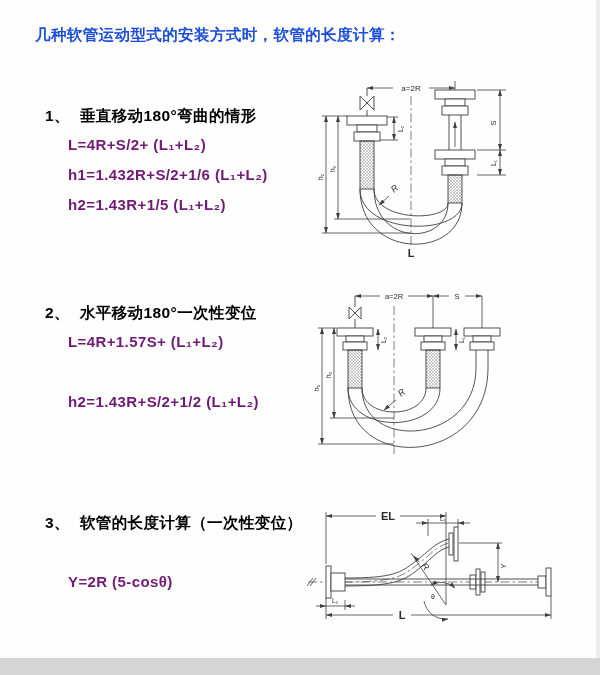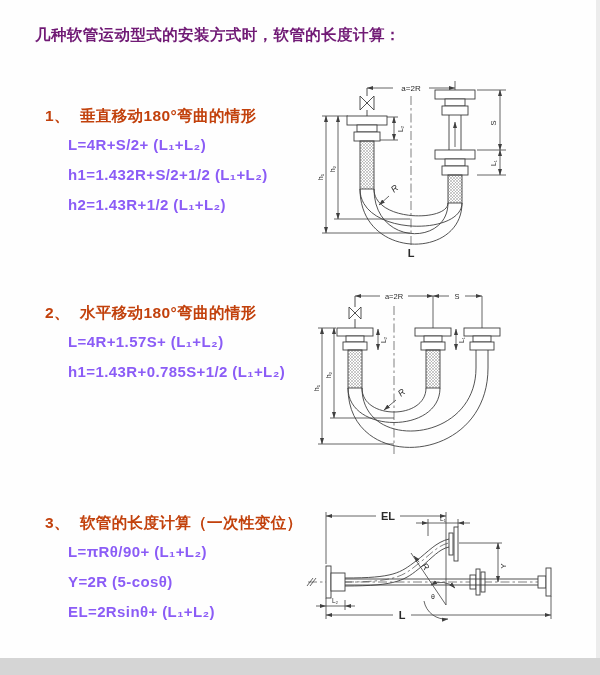--- a/index.html
+++ b/index.html
@@ -5,52 +5,52 @@
   * { margin:0; padding:0; box-sizing:border-box; }
   html,body { width:600px; height:675px; }
   body {
     background:#ffffff;
     font-family:"Liberation Sans","DejaVu Sans",sans-serif;
     position:relative; overflow:hidden;
   }
   .page { position:absolute; inset:0; background:#fefefe; }
   .title {
     position:absolute; left:35px; top:25px;
-    font-size:15.5px; font-weight:bold; color:#701a75; letter-spacing:.4px;
+    font-size:15.5px; font-weight:bold; color:#1d4ed8; letter-spacing:.4px;
     white-space:nowrap;
   }
   .sec-head {
     position:absolute; left:45px;
-    font-size:15.5px; font-weight:bold; color:#c2410c; letter-spacing:.4px;
+    font-size:15.5px; font-weight:bold; color:#000000; letter-spacing:.4px;
     white-space:nowrap;
   }
   .sec-head .idx { margin-right:10px; }
   .formula {
     position:absolute; left:68px;
-    font-size:15px; font-weight:bold; color:#8b5cf6; letter-spacing:.4px;
+    font-size:15px; font-weight:bold; color:#701a75; letter-spacing:.4px;
     white-space:nowrap;
   }
   svg.diagram { position:absolute; }
   svg.diagram text { fill:#2b2b2b; stroke:none; font-family:"Liberation Sans","DejaVu Sans",sans-serif; }
   .scan-edge-bottom { position:absolute; left:0; right:0; bottom:0; height:17px; background:#d5d5d5; }
   .scan-edge-right { position:absolute; top:0; bottom:17px; right:0; width:4px; background:#ececec; }
 </style>
 </head>
 <body>
 
 <div class="page">
 
   <div class="title">几种软管运动型式的安装方式时，软管的长度计算：</div>
 
   <div class="sec-head" style="top:106px">
     <span class="idx">1、</span><span>垂直移动180°弯曲的情形</span>
   </div>
   <div class="formula" style="top:136px">L=4R+S/2+ (L₁+L₂)</div>
-  <div class="formula" style="top:166px">h1=1.432R+S/2+1/2 (L₁+L₂)</div>
-  <div class="formula" style="top:196px">h2=1.43R+1/2 (L₁+L₂)</div>
+  <div class="formula" style="top:166px">h1=1.432R+S/2+1/6 (L₁+L₂)</div>
+  <div class="formula" style="top:196px">h2=1.43R+1/5 (L₁+L₂)</div>
 
   <svg class="diagram" style="left:310px;top:70px;width:288px;height:192px" viewBox="0 0 288 192">
     <defs>
       <marker id="ar1" viewBox="0 0 10 10" refX="9.5" refY="5" markerWidth="8" markerHeight="8" orient="auto-start-reverse">
         <path d="M0 1.8L10 5L0 8.2Z" fill="#3f3f3f"></path>
       </marker>
       <pattern id="ht1" patternUnits="userSpaceOnUse" width="3" height="3">
         <path d="M0 0L3 3M3 0L0 3" stroke="#8a8a8a" stroke-width="0.45" fill="none"></path>
       </pattern>
     </defs>
@@ -113,24 +113,24 @@
     <text transform="translate(186,53) rotate(-90)" font-size="7.5" text-anchor="middle">S</text>
     <text transform="translate(186,93) rotate(-90)" font-size="6.5" text-anchor="middle">L₁</text>
     <text transform="translate(93,59) rotate(-90)" font-size="6.5" text-anchor="middle">L₂</text>
     <text transform="translate(13,107) rotate(-90)" font-size="7" text-anchor="middle">h₁</text>
     <text transform="translate(25,99) rotate(-90)" font-size="7" text-anchor="middle">h₂</text>
     <text transform="translate(84,123) rotate(-40)" font-size="9" font-style="italic">R</text>
     <text x="101" y="187" font-size="11" font-weight="bold" text-anchor="middle">L</text>
   </svg>
 
   <div class="sec-head" style="top:303px">
-    <span class="idx">2、</span><span>水平移动180°弯曲的情形</span>
+    <span class="idx">2、</span><span>水平移动180°一次性变位</span>
   </div>
   <div class="formula" style="top:333px">L=4R+1.57S+ (L₁+L₂)</div>
-  <div class="formula" style="top:363px">h1=1.43R+0.785S+1/2 (L₁+L₂)</div>
+  <div class="formula" style="top:393px">h2=1.43R+S/2+1/2 (L₁+L₂)</div>
 
   <svg class="diagram" style="left:310px;top:282px;width:288px;height:188px" viewBox="0 0 288 188">
     <defs>
       <marker id="ar2" viewBox="0 0 10 10" refX="9.5" refY="5" markerWidth="8" markerHeight="8" orient="auto-start-reverse">
         <path d="M0 1.8L10 5L0 8.2Z" fill="#3f3f3f"></path>
       </marker>
       <pattern id="ht2" patternUnits="userSpaceOnUse" width="3" height="3">
         <path d="M0 0L3 3M3 0L0 3" stroke="#8a8a8a" stroke-width="0.45" fill="none"></path>
       </pattern>
     </defs>
@@ -190,23 +190,21 @@
     <text transform="translate(76,58) rotate(-90)" font-size="6.5" text-anchor="middle">L₂</text>
     <text transform="translate(154,58) rotate(-90)" font-size="6.5" text-anchor="middle">L₁</text>
     <text transform="translate(9,106) rotate(-90)" font-size="7" text-anchor="middle">h₁</text>
     <text transform="translate(21,93) rotate(-90)" font-size="7" text-anchor="middle">h₂</text>
     <text transform="translate(91,115) rotate(-40)" font-size="9" font-style="italic">R</text>
   </svg>
 
   <div class="sec-head" style="top:513px">
     <span class="idx">3、</span><span>软管的长度计算（一次性变位）</span>
   </div>
-  <div class="formula" style="top:543px">L=πRθ/90+ (L₁+L₂)</div>
   <div class="formula" style="top:573px">Y=2R (5-cosθ)</div>
-  <div class="formula" style="top:603px">EL=2Rsinθ+ (L₁+L₂)</div>
 
   <svg class="diagram" style="left:298px;top:500px;width:300px;height:155px" viewBox="0 0 300 155">
     <defs>
       <marker id="ar3" viewBox="0 0 10 10" refX="9.5" refY="5" markerWidth="8" markerHeight="8" orient="auto-start-reverse">
         <path d="M0 1.8L10 5L0 8.2Z" fill="#3f3f3f"></path>
       </marker>
     </defs>
 
     <g stroke="#4a4a4a" stroke-width="0.7" stroke-dasharray="9 3 2.5 3" fill="none">
       <line x1="10" y1="82" x2="248" y2="82"></line>

